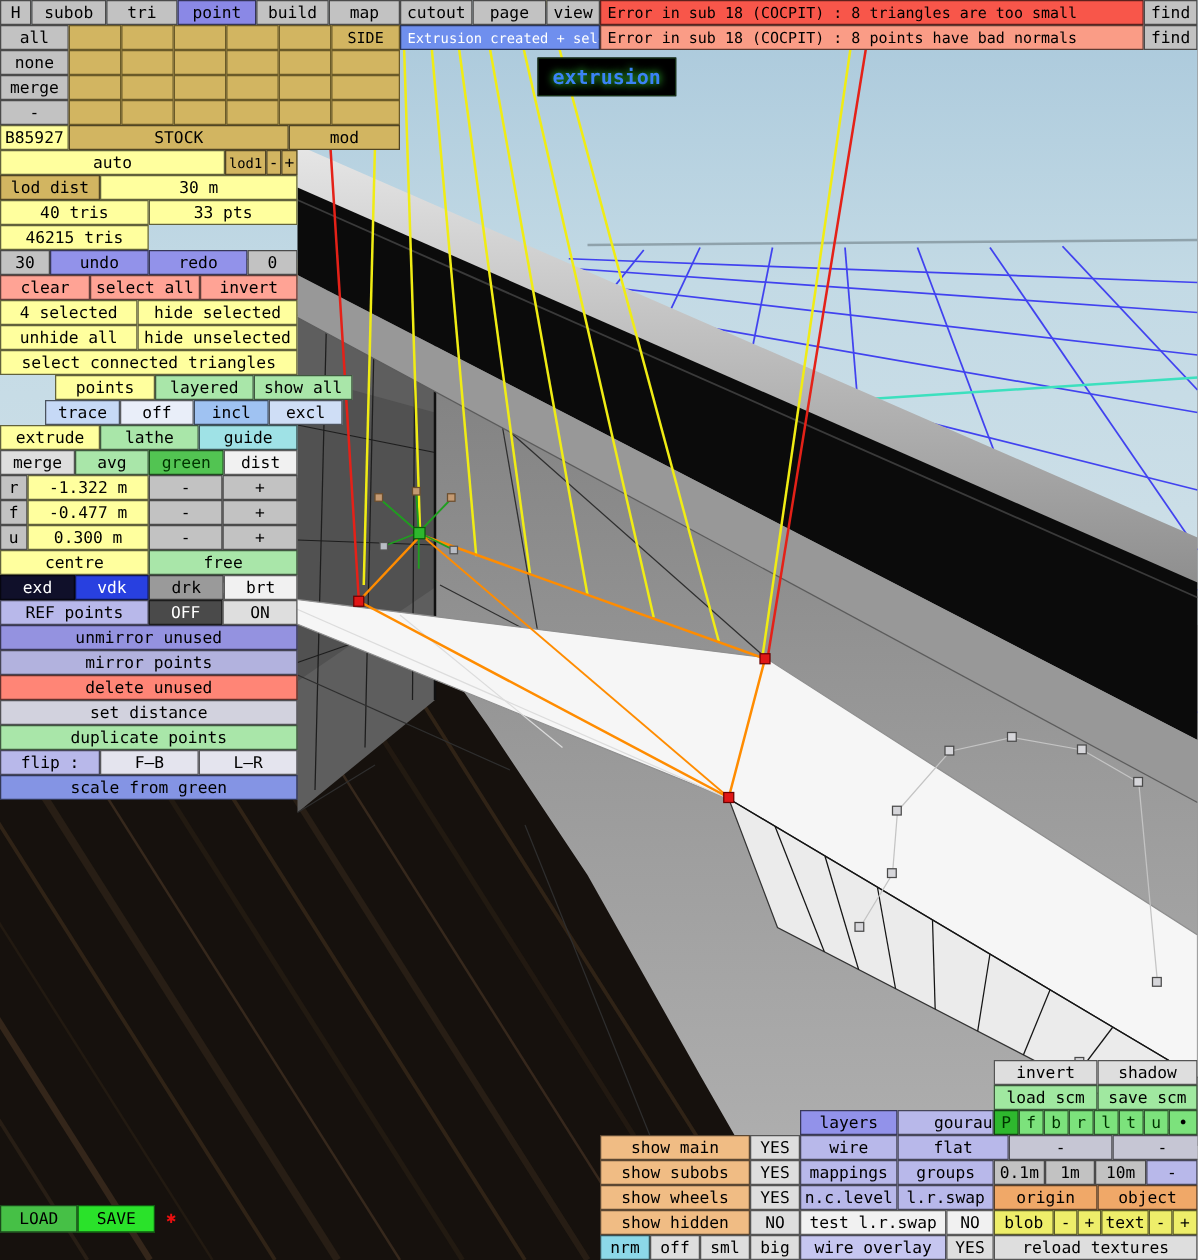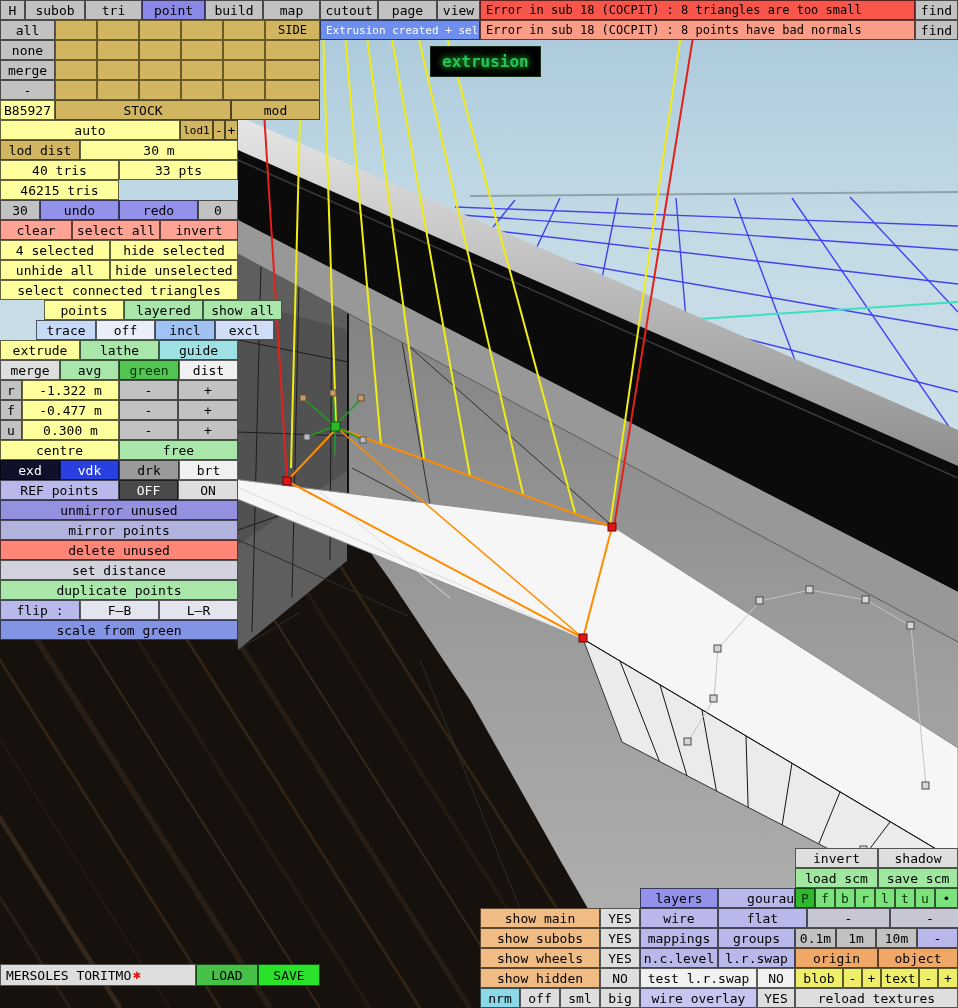--- a/index.html
+++ b/index.html
@@ -4,21 +4,21 @@
 <style>
   *{margin:0;padding:0;box-sizing:border-box}
   html,body{width:958px;height:1008px;overflow:hidden}
   body{position:relative;font-family:"DejaVu Sans Mono",monospace;font-size:13px;color:#000;background:#9a9a9a}
   #scene{position:absolute;left:0;top:0;z-index:0}
   #ui{position:absolute;left:0;top:0;width:958px;height:1008px;z-index:2;pointer-events:none}
   .region{position:absolute;display:flex}
   .cell{height:100%;border:1px solid rgba(0,0,0,.62);display:flex;align-items:center;justify-content:center;white-space:nowrap;overflow:hidden;line-height:1}
   .cell.left{justify-content:flex-start;padding-left:5px}
   .gcell{border:1px solid #6a5a28;background:#d2b561;display:flex;align-items:center;justify-content:center;font-size:12px}
-  #tooltip{position:absolute;left:430px;top:46px;z-index:5;background:#000;color:#22c55e;
+  #tooltip{position:absolute;left:430px;top:46px;z-index:5;background:#000;color:#3b82f6;
            font-size:16px;font-weight:bold;padding:5px 11px;border:1px solid #163016;
            text-shadow:0 0 7px #40ff40}
   #file-marker{position:absolute;left:133px;top:967px;z-index:6;color:#e81010;font-weight:bold;font-size:13px}
 </style>
 </head>
 <body>
 
 <svg id="scene" width="958" height="1008" viewBox="0 0 958 1008">
   <defs>
     <linearGradient id="sky" x1="0" y1="0" x2="0" y2="1">
@@ -353,21 +353,20 @@
     </div>
     <div class="region" style="left: 0px; top: 600px; height: 20px;">
       <div class="cell" style="width: 80px; background: rgb(184, 184, 234);">flip :</div>
       <div class="cell" style="width: 79px; background: rgb(228, 228, 238);">F–B</div>
       <div class="cell" style="width: 79px; background: rgb(228, 228, 238);">L–R</div>
     </div>
     <div class="region" style="left: 0px; top: 620px; height: 20px;">
       <div class="cell" style="width: 238px; background: rgb(132, 148, 228);">scale from green</div>
     </div>
     <div class="region" style="left: 0px; top: 964px; height: 22px;">
-      <div class="cell left" style="width: 196px; background: rgb(222, 222, 222);">MERSOLES TORITMO</div>
       <div class="cell" style="width: 62px; background: rgb(70, 192, 70);">LOAD</div>
       <div class="cell" style="width: 62px; background: rgb(42, 226, 42);">SAVE</div>
     </div>
     <div class="region" style="left: 795px; top: 848px; height: 20px;">
       <div class="cell" style="width: 83px; background: rgb(222, 222, 222);">invert</div>
       <div class="cell" style="width: 80px; background: rgb(222, 222, 222);">shadow</div>
     </div>
     <div class="region" style="left: 795px; top: 868px; height: 20px;">
       <div class="cell" style="width: 83px; background: rgb(160, 232, 160);">load scm</div>
       <div class="cell" style="width: 80px; background: rgb(160, 232, 160);">save scm</div>

